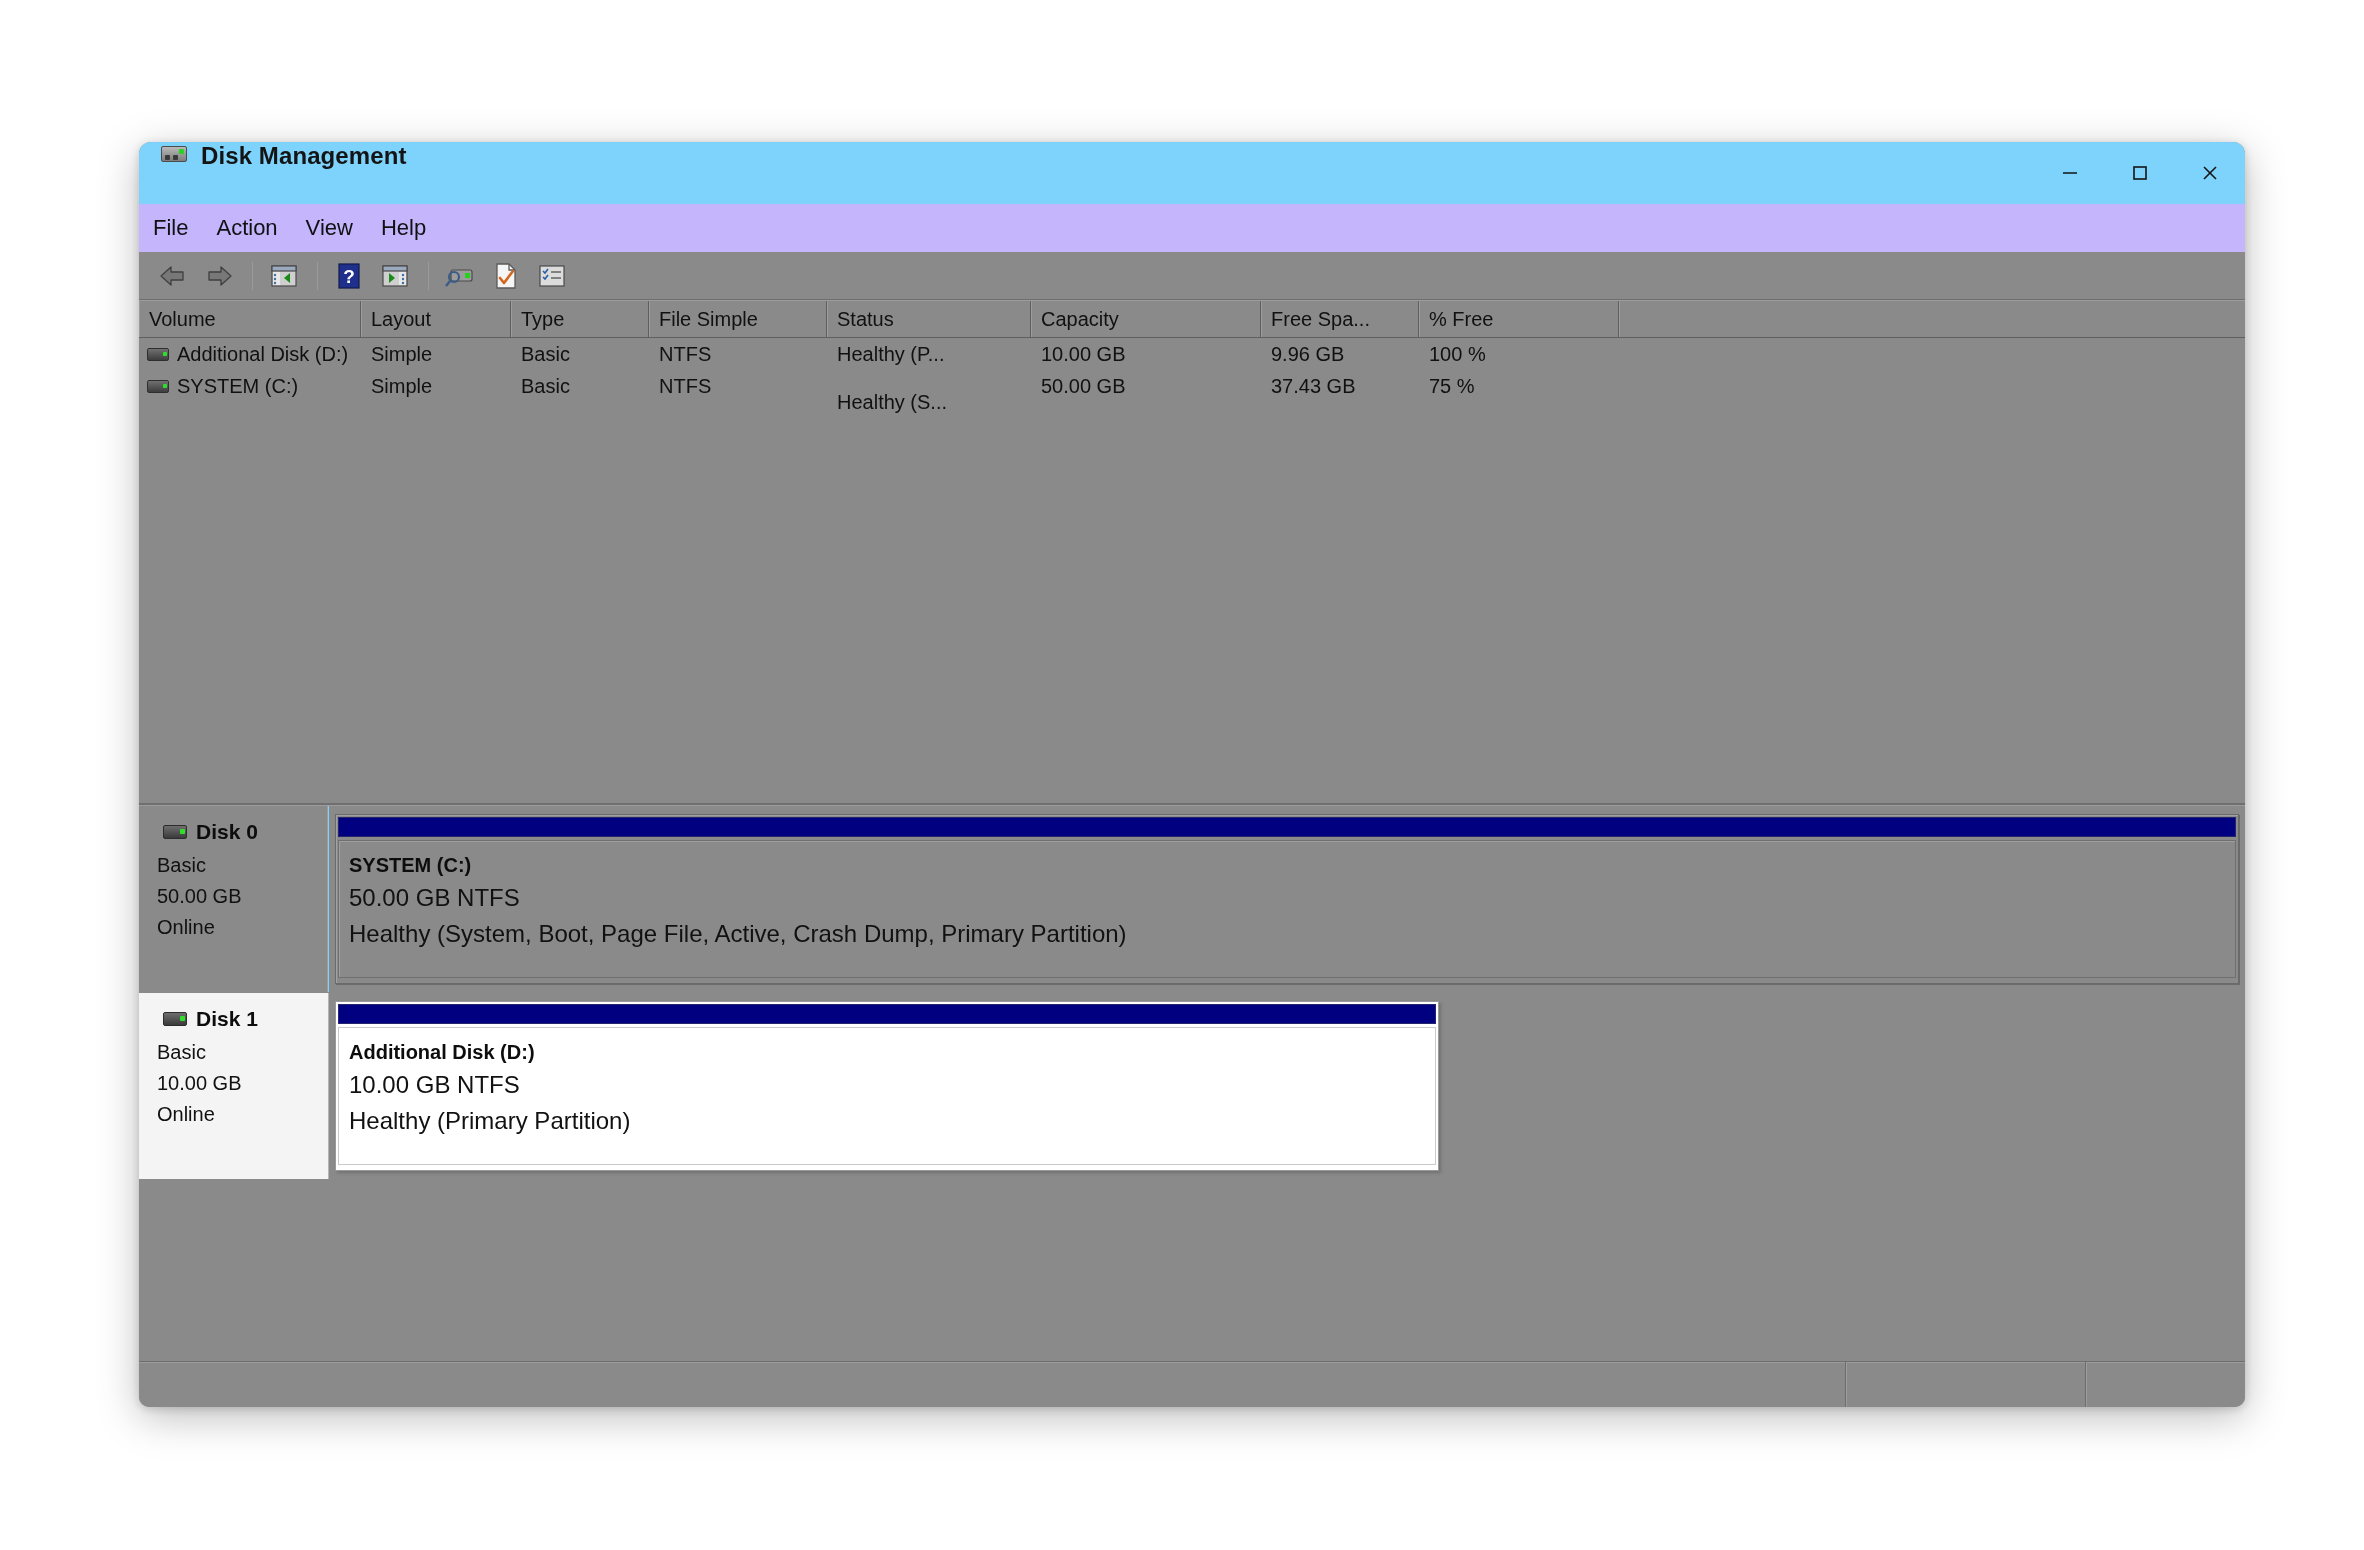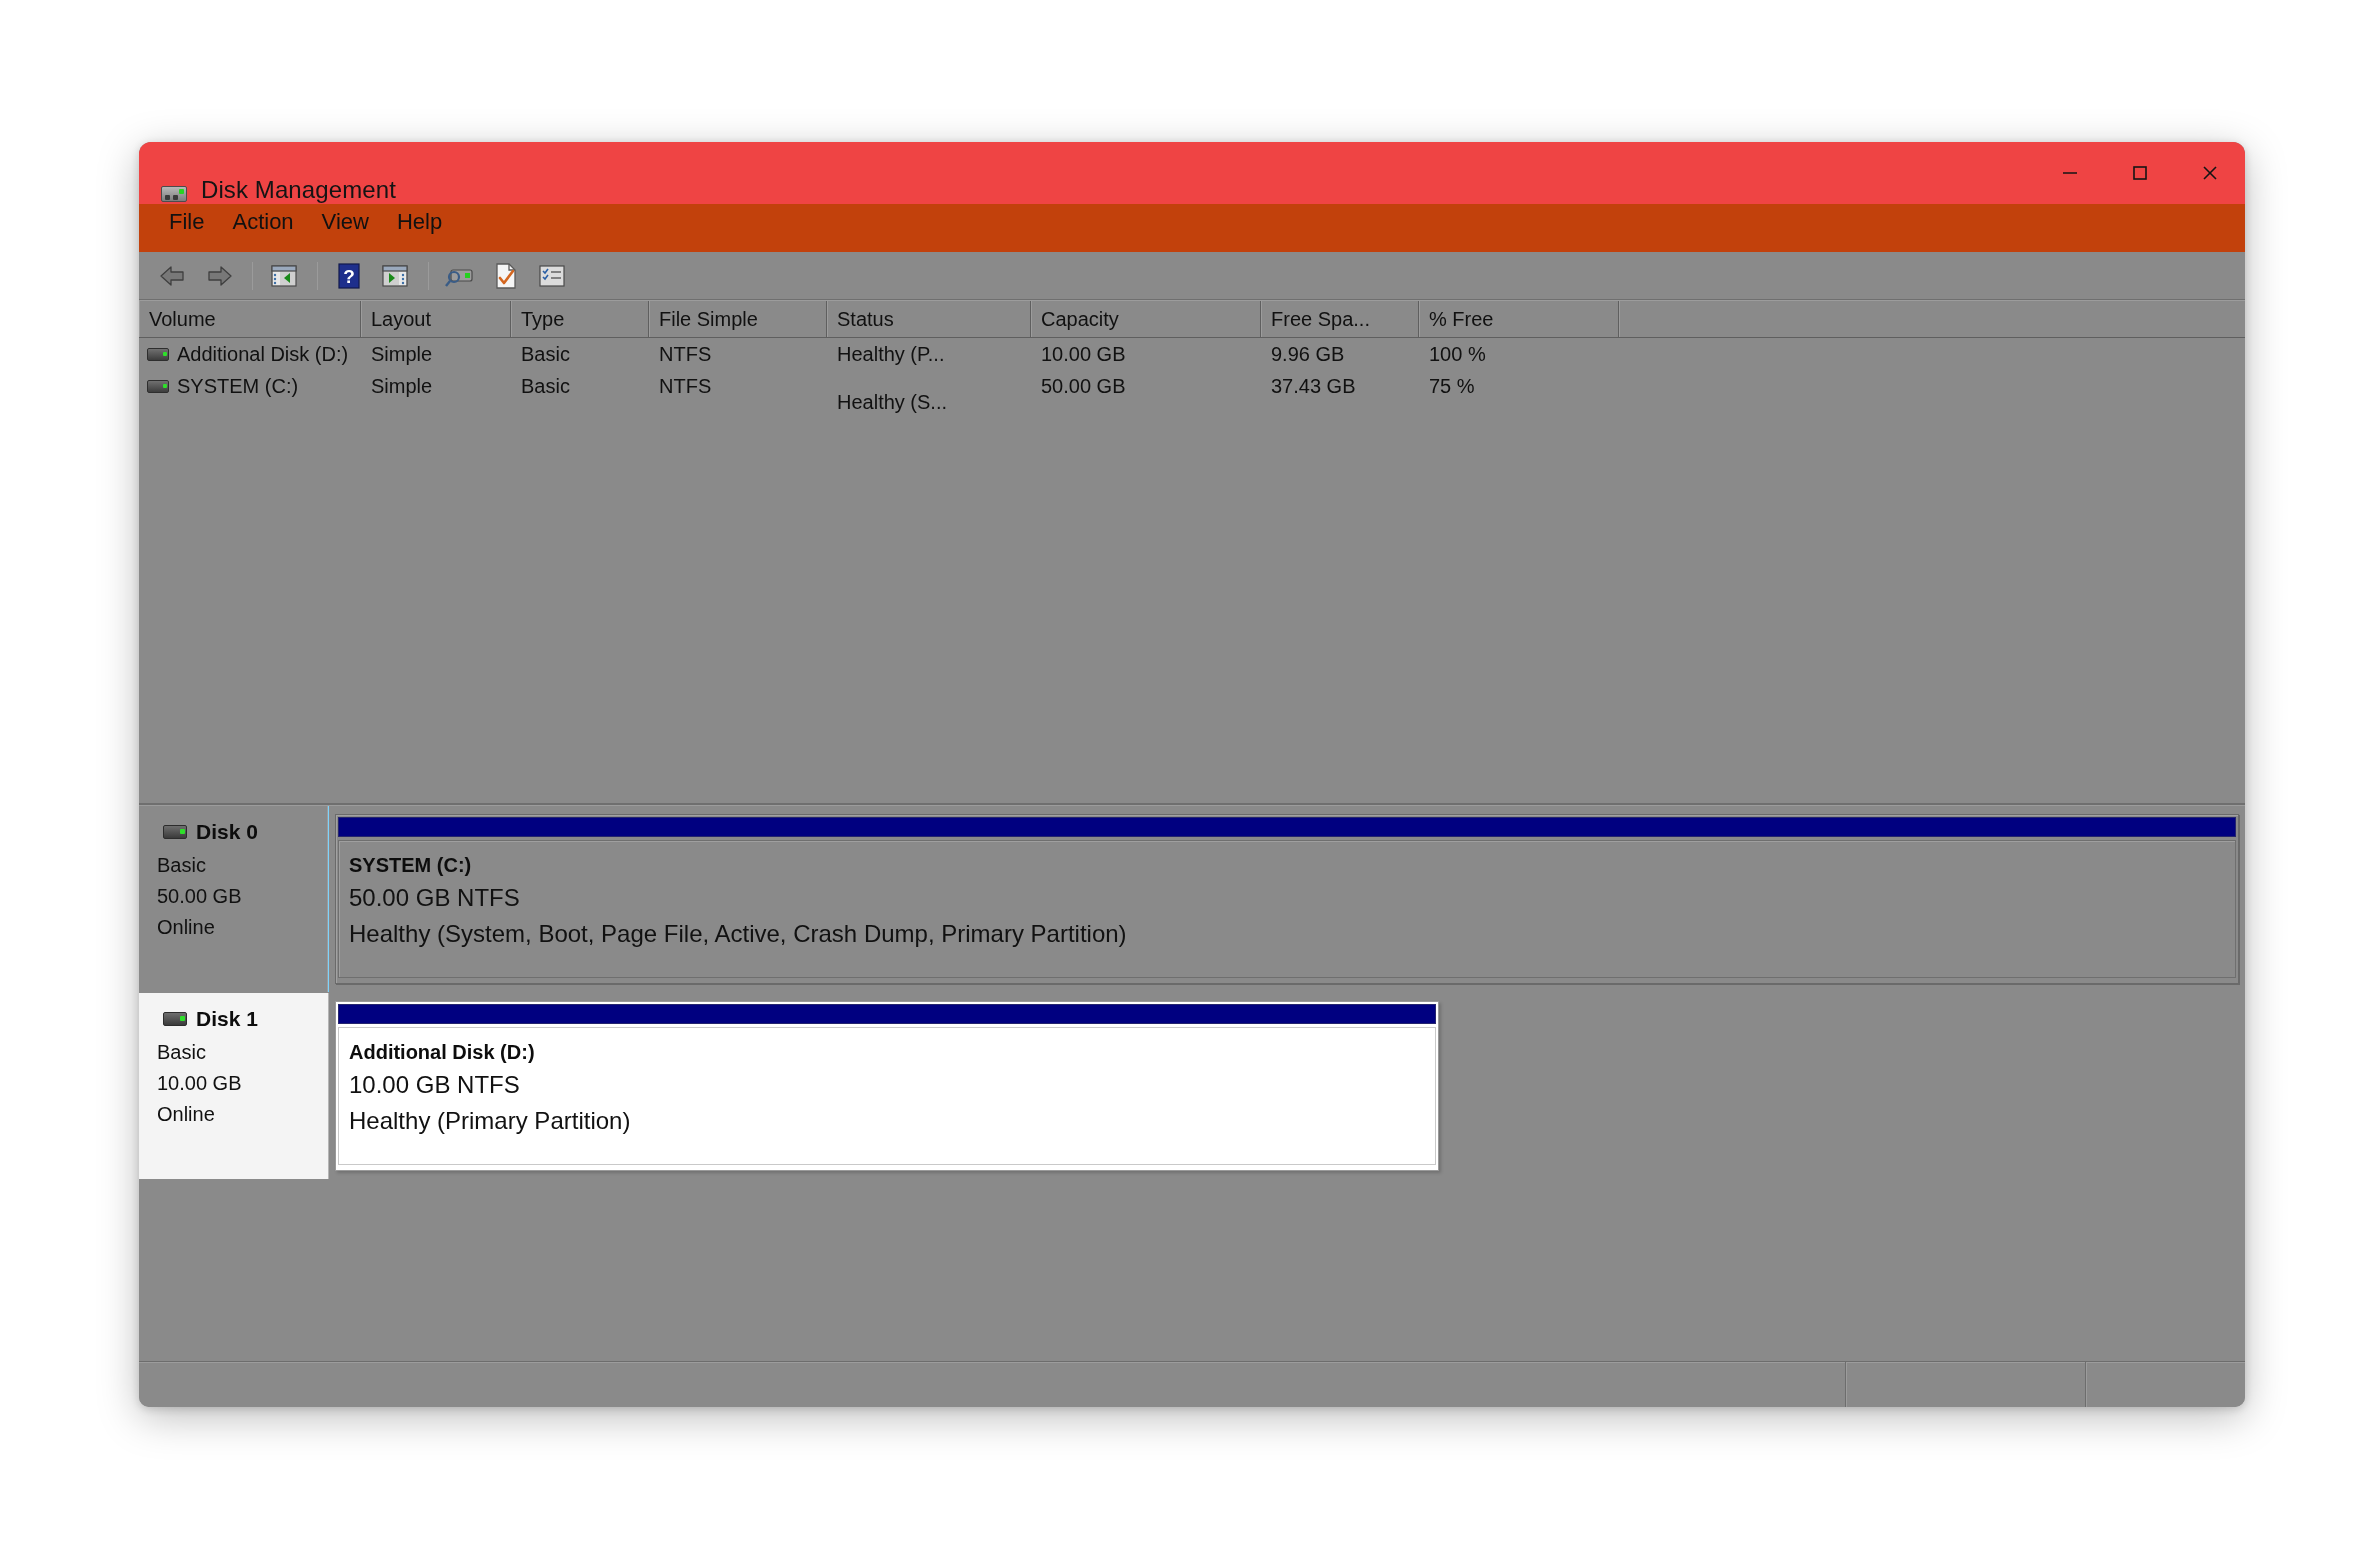--- a/index.html
+++ b/index.html
@@ -28,23 +28,24 @@
     overflow: hidden;
     display: flex;
     flex-direction: column;
   }
 
   
   .titlebar {
     height: 62px;
     flex: 0 0 62px;
     display: flex;
-    align-items: flex-end;
-    background: #ef4444;
-    position: relative;
+    align-items: flex-start;
+    background: #7dd3fc;
+    position: relative;
+    font-weight: bold;
   }
   .title-icon {
     width: 26px; height: 22px;
     margin-left: 22px; margin-right: 14px;
     position: relative;
     flex: 0 0 auto;
   }
   .title-icon .body {
     position: absolute; left: 0; top: 4px;
     width: 26px; height: 16px;
@@ -82,23 +83,23 @@
     display: flex; align-items: center; justify-content: center;
     cursor: default;
   }
   .wc svg { display: block; }
 
   
   .menubar {
     height: 48px;
     flex: 0 0 48px;
     display: flex;
-    align-items: flex-start;
-    padding-left: 16px;
-    background: #c2410c;
+    align-items: center;
+    padding-left: 0;
+    background: #c4b5fd;
   }
   .menu-item {
     font-size: 22px;
     color: #111111;
     padding: 5px 14px;
     white-space: nowrap;
     cursor: default;
   }
 
   

